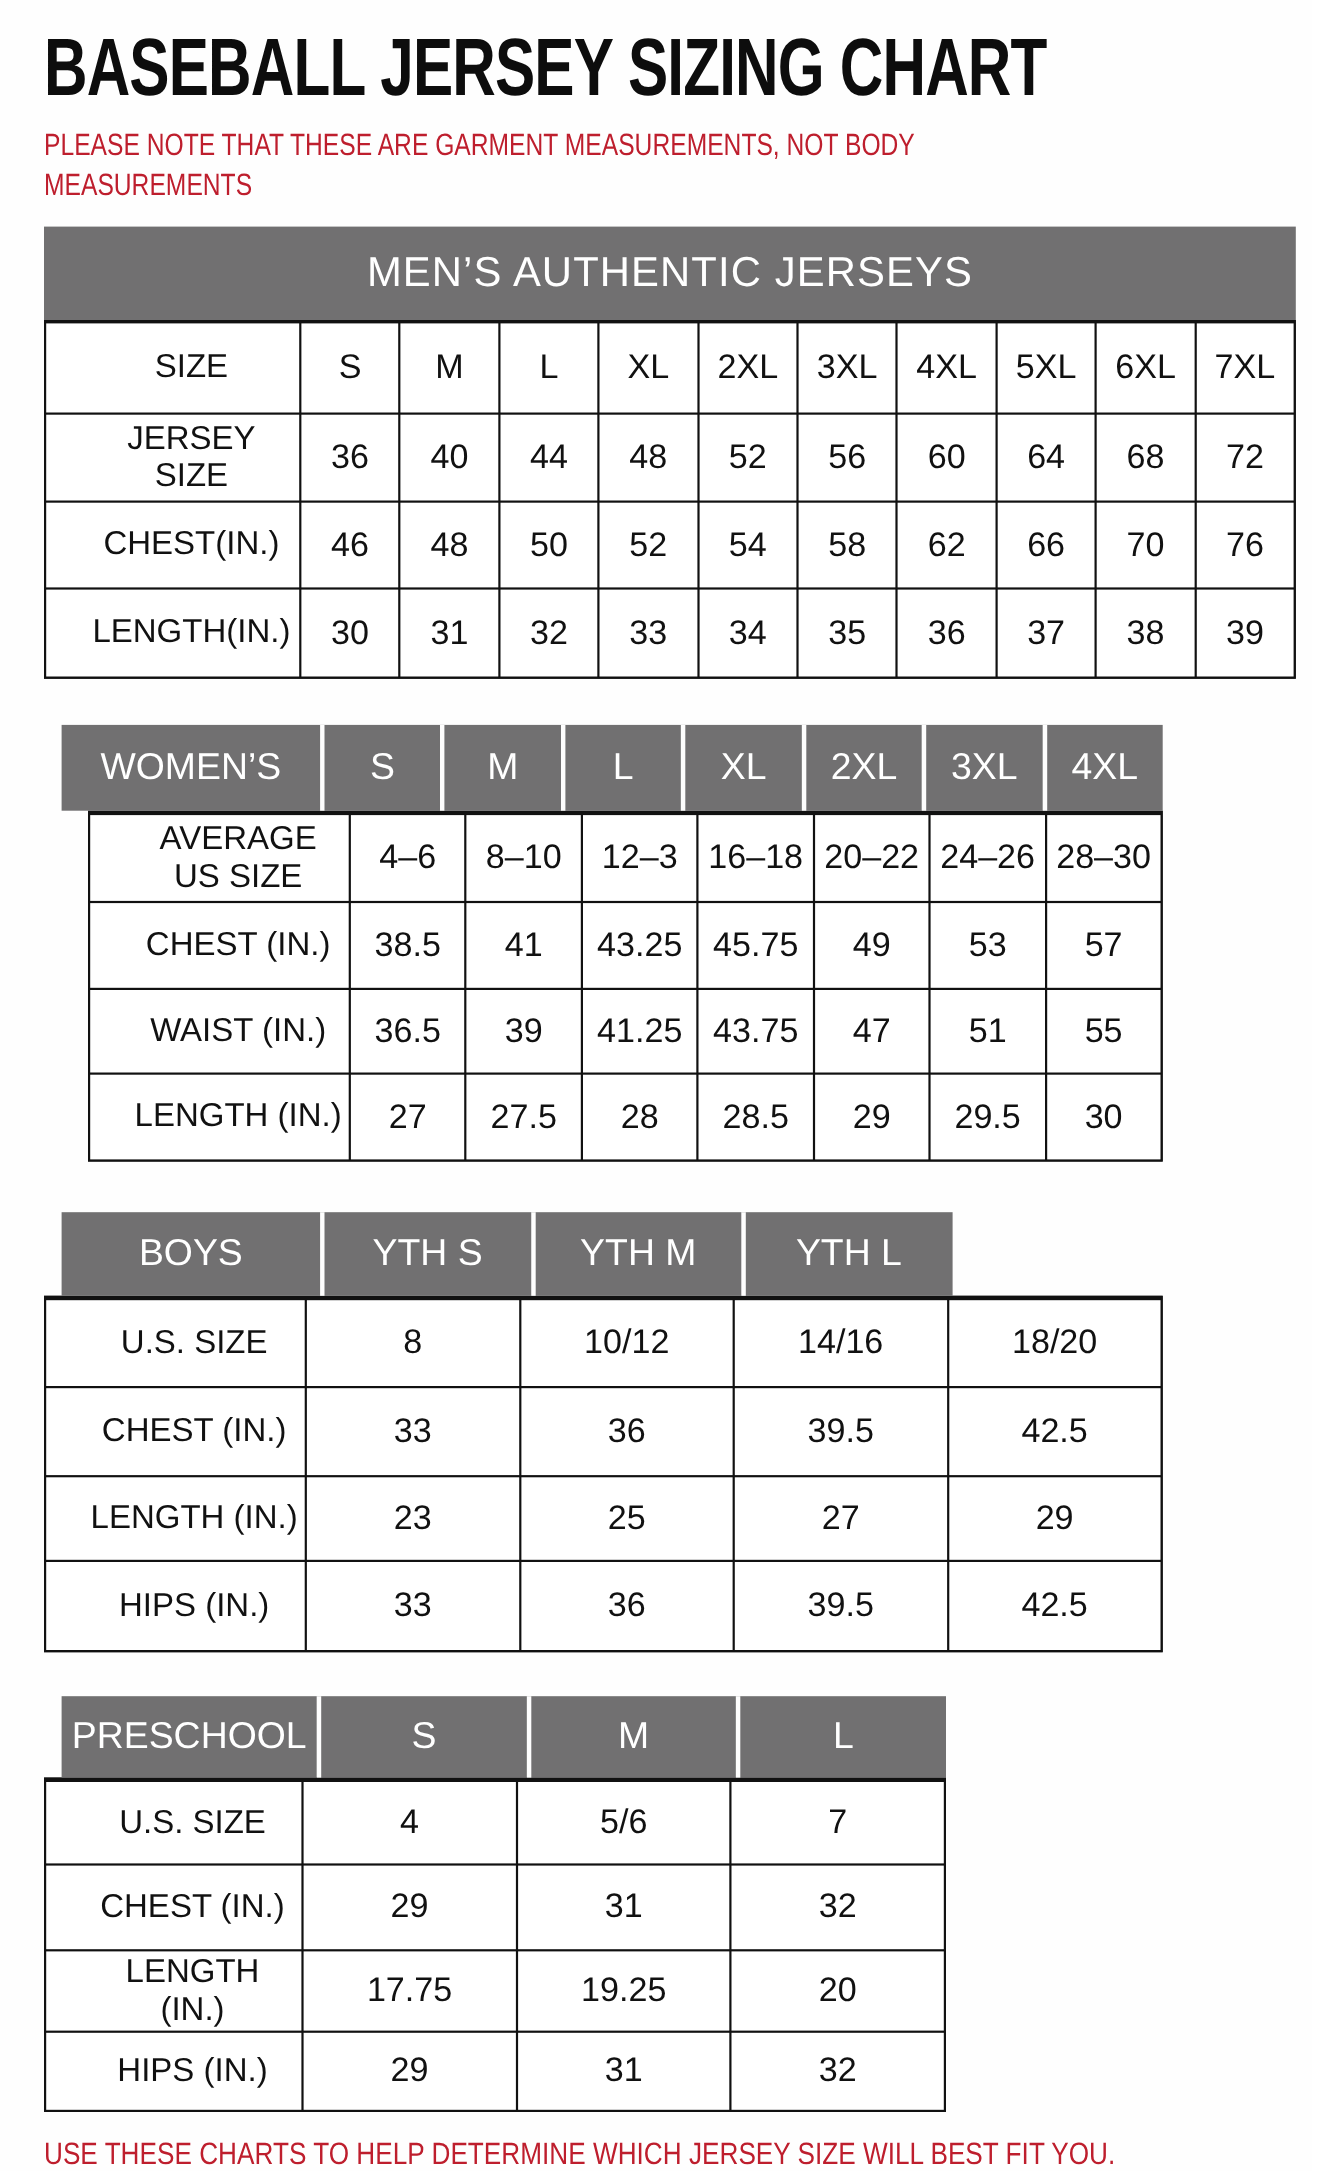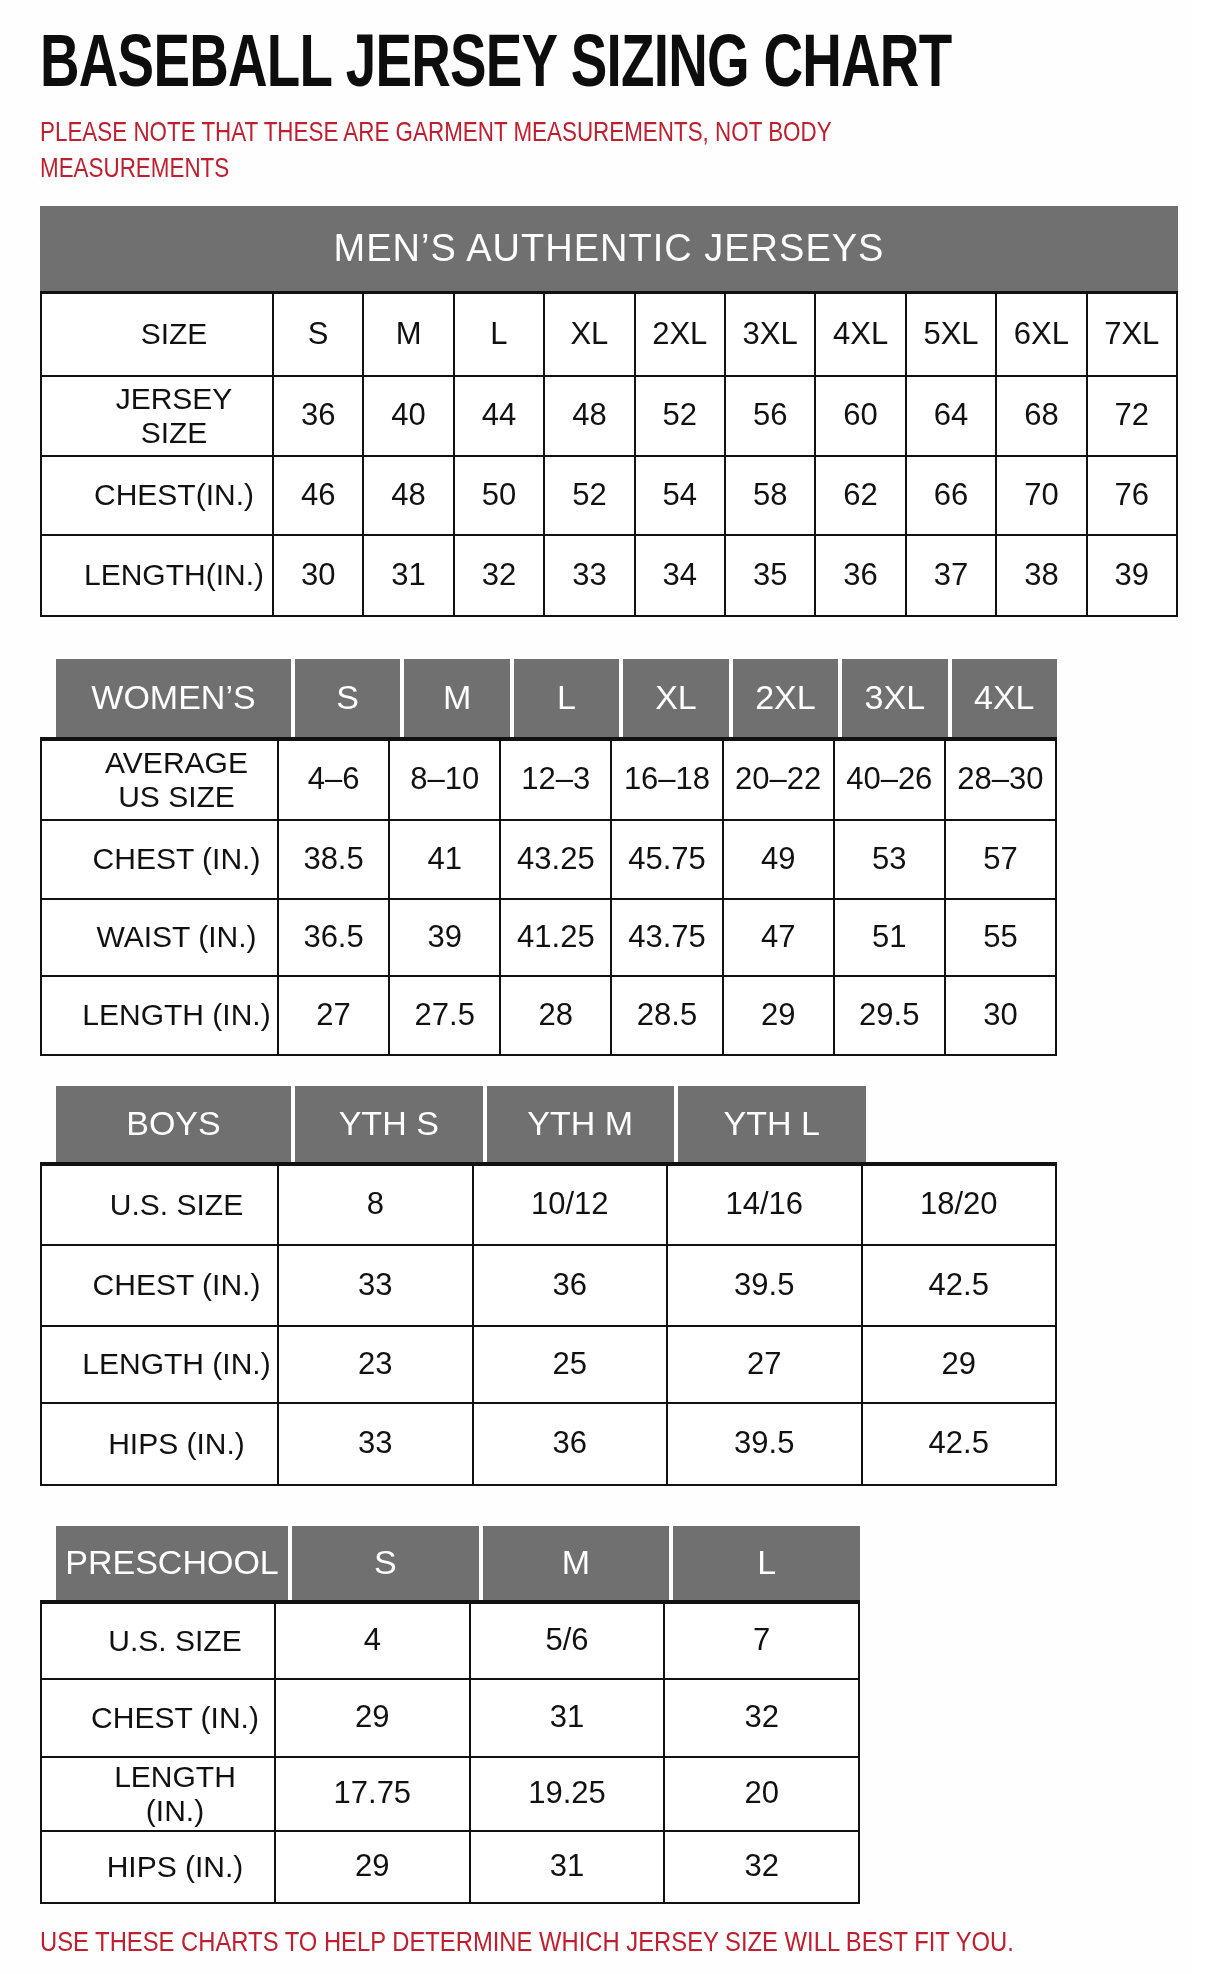--- a/index.html
+++ b/index.html
@@ -44,23 +44,24 @@
     border-top:3px solid #111;
   }
   
   .womens{width:1017px;margin-top:42px;}
   .womens .ghead{grid-template-columns:235px repeat(7,1fr);}
   .womens .hcell{height:78px;}
   .womens .gbody{
     grid-template-columns:235px repeat(7,1fr);
     grid-template-rows:78px 77px 75px 77px;
     border-top:4px solid #111;
-  }
-  
-  .boys{width:1017px;margin-top:30px;}
+    margin-left:40px;
+  }
+  
+  .boys{width:1017px;margin-top:46px;}
   .boys .ghead{grid-template-columns:235px repeat(4,1fr);}
   .boys .hcell{height:76px;}
   .boys .gbody{
     grid-template-columns:235px repeat(4,1fr);
     grid-template-rows:78px 79px 75px 80px;
     border-top:4px solid #111;
   }
   
   .preschool{width:820px;margin-top:40px;}
   .preschool .ghead{grid-template-columns:232px repeat(3,1fr);}
@@ -148,21 +149,21 @@
       <div class="hcell">3XL</div>
       <div class="hcell">4XL</div>
     </div>
     <div class="gbody">
       <div class="cell label">AVERAGE US SIZE</div>
       <div class="cell">4–6</div>
       <div class="cell">8–10</div>
       <div class="cell">12–3</div>
       <div class="cell">16–18</div>
       <div class="cell">20–22</div>
-      <div class="cell">40–26</div>
+      <div class="cell">24–26</div>
       <div class="cell">28–30</div>
 
       <div class="cell label">CHEST (IN.)</div>
       <div class="cell">38.5</div>
       <div class="cell">41</div>
       <div class="cell">43.25</div>
       <div class="cell">45.75</div>
       <div class="cell">49</div>
       <div class="cell">53</div>
       <div class="cell">57</div>

